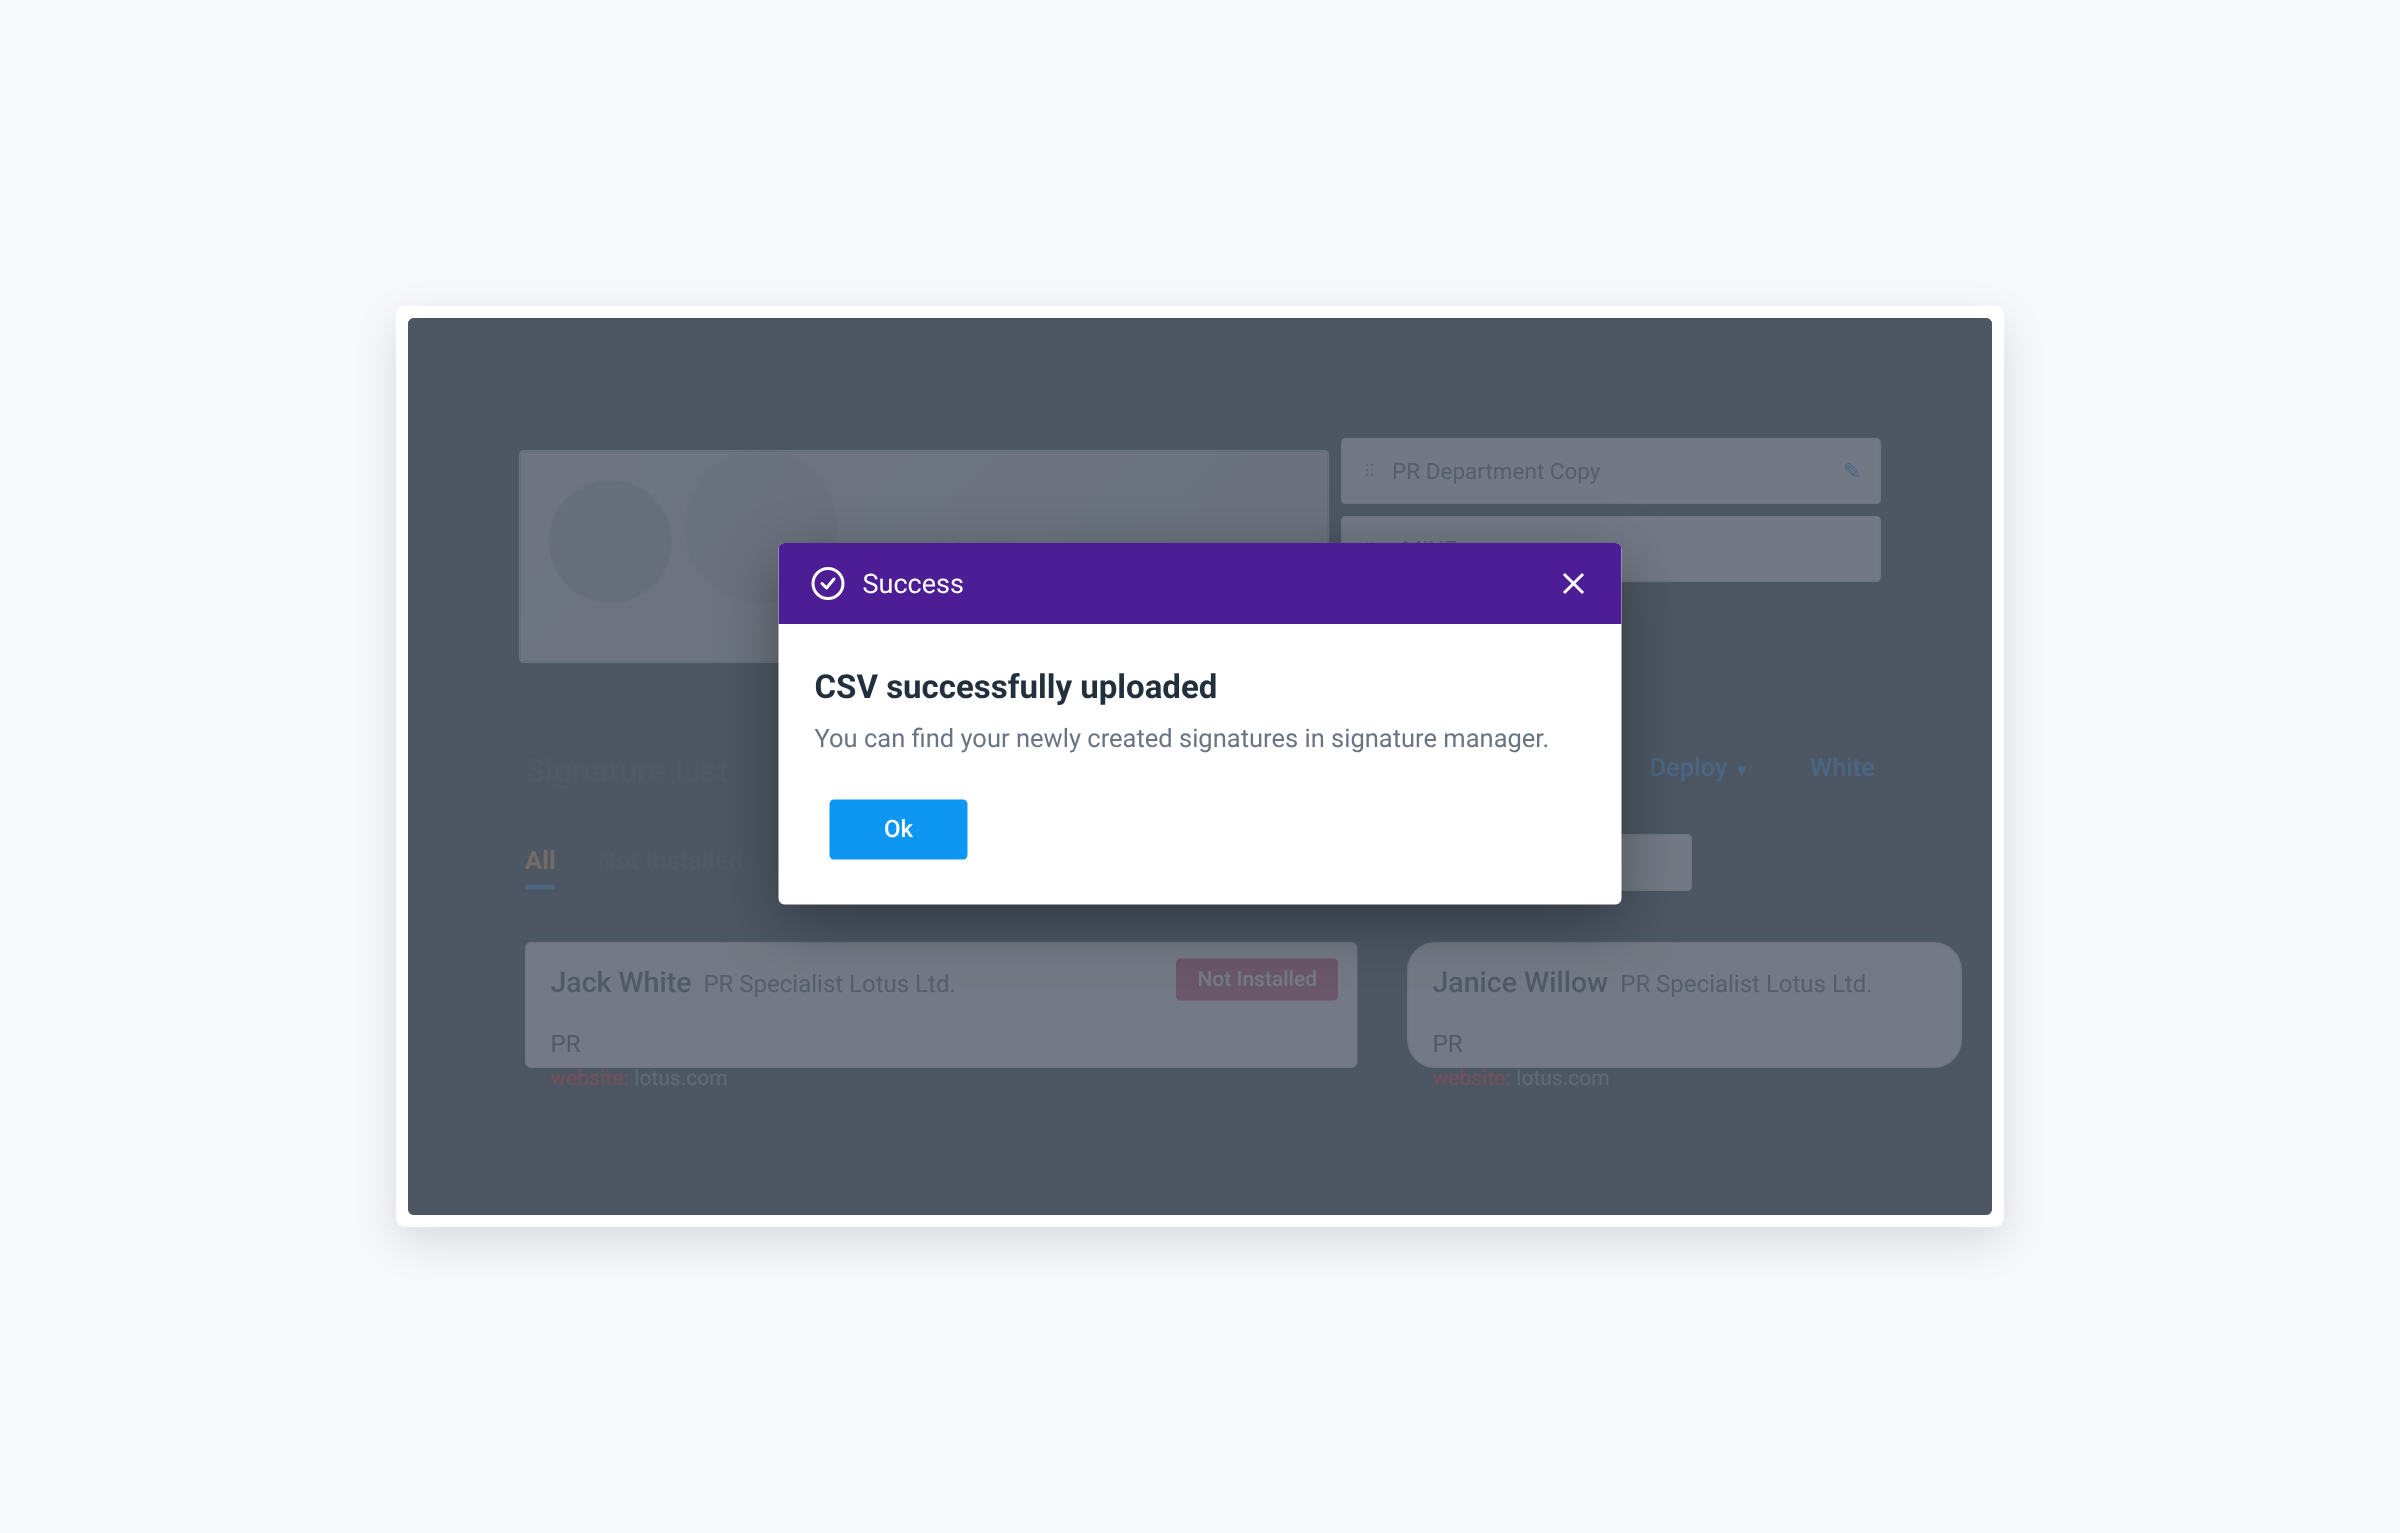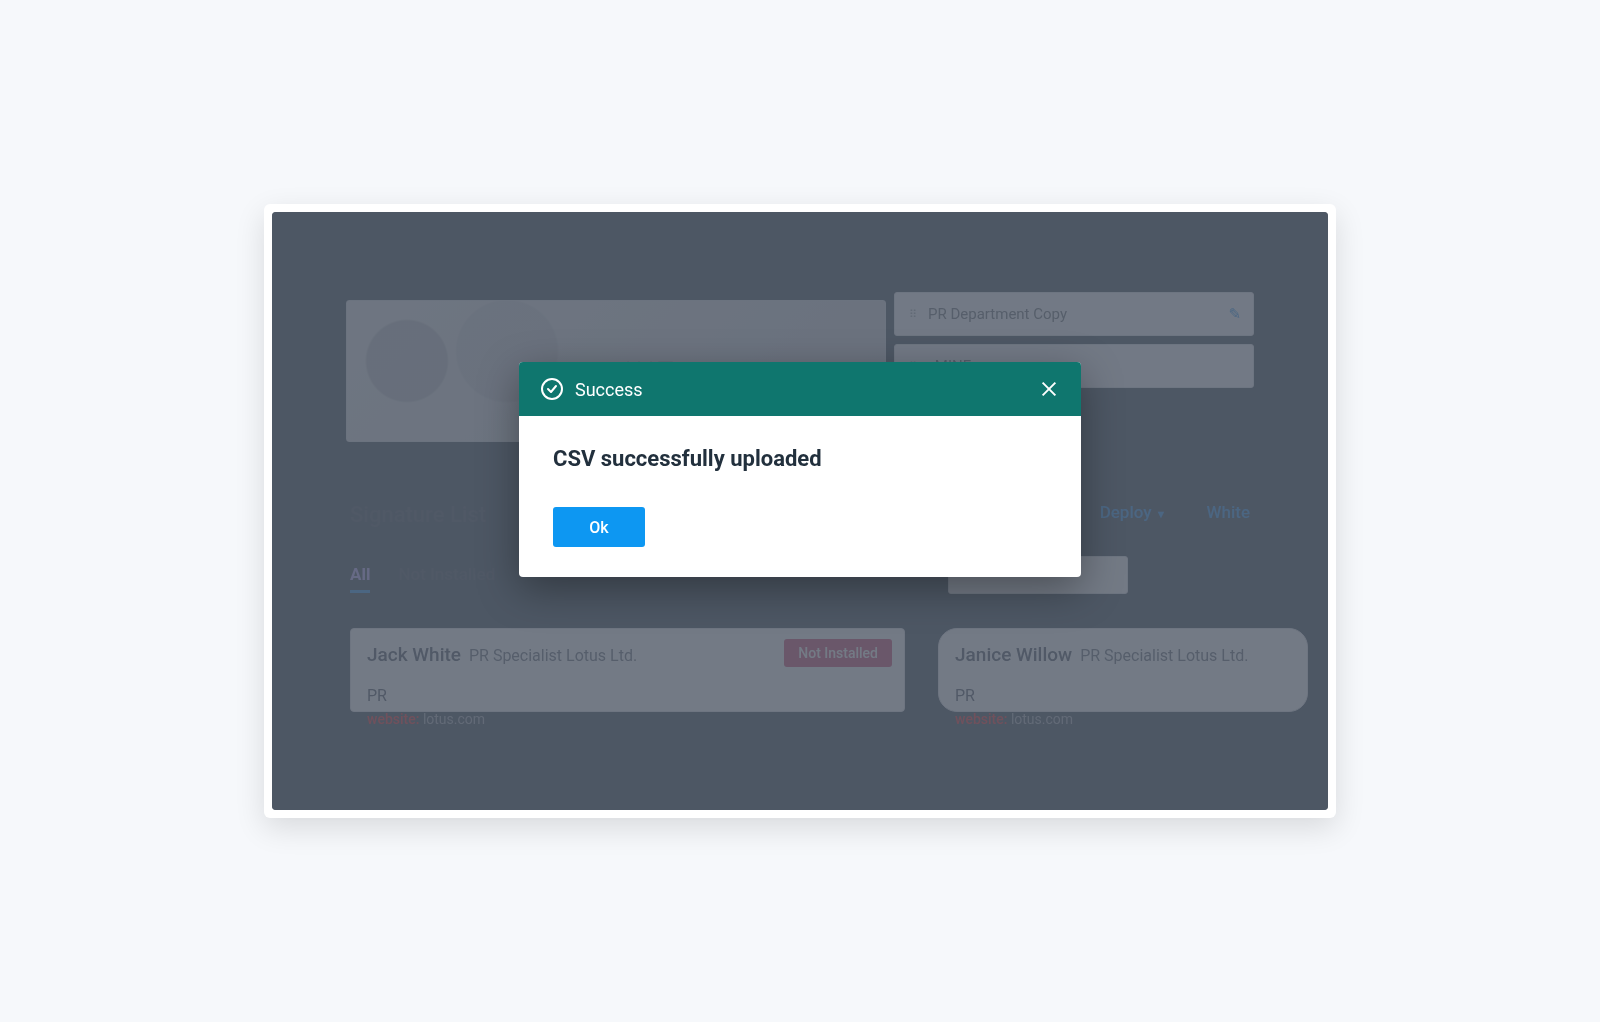--- a/index.html
+++ b/index.html
@@ -114,21 +114,21 @@
     .actions .caret{font-size:11px;margin-left:4px;}
     
     .tabs {
       position:absolute;
       top:352px;left:78px;
       display:flex;
       gap:28px;
       align-items:baseline;
       font-size:17px;
     }
-    .tab-all{color:#c4b5fd;border-bottom:3px solid #4aa3f2;padding-bottom:6px;font-weight:700;}
+    .tab-all{color:#fdba74;border-bottom:3px solid #4aa3f2;padding-bottom:6px;font-weight:700;}
     .tab-ni{color:#616872;font-weight:500;}
     
     .searchbox{
       position:absolute;
       top:344px;right:200px;
       width:180px;height:38px;
       background:#fff;border:1px solid #e5e7eb;
       border-radius:3px;
     }
     
@@ -159,21 +159,21 @@
       position:absolute;
       top:150px;left:50%;transform:translateX(-50%);
       width:562px;
       background:#fff;
       border-radius:4px;
       box-shadow:0 12px 40px rgba(0,0,0,0.35);
       overflow:hidden;
       z-index:10;
     }
     .modal-header{
-      background:#0f766e;
+      background:#4c1d95;
       height:54px;
       display:flex;align-items:center;
       padding:0 22px;
       color:#fff;
       font-size:18px;
     }
     .modal-header .check{
       width:22px;height:22px;
       border:2px solid #fff;border-radius:50%;
       display:flex;align-items:center;justify-content:center;
@@ -186,21 +186,21 @@
       width:20px;height:20px;
       cursor:pointer;
       position:relative;
     }
     .modal-header .close::before,
     .modal-header .close::after{
       content:"";position:absolute;left:9px;top:1px;width:2px;height:18px;background:#fff;
     }
     .modal-header .close::before{transform:rotate(45deg);}
     .modal-header .close::after{transform:rotate(-45deg);}
-    .modal-body{padding:30px 34px 26px;}
+    .modal-body{padding:30px 24px 26px;}
     .modal-body h2{
       font-size:22px;font-weight:700;color:#22303d;margin-bottom:10px;
     }
     .modal-body p{font-size:17px;color:#6b7482;line-height:1.5;}
     .modal-footer{
       padding:0 34px 30px;
       display:flex;justify-content:flex-start;
     }
     .btn-ok{
       background:#0d97f2;color:#fff;border:none;
@@ -269,20 +269,21 @@
         <span class="check">
           <svg width="12" height="12" viewBox="0 0 12 12">
               <path d="M2 6 L5 9 L10 3" stroke="#fff" stroke-width="2" fill="none" stroke-linecap="round" stroke-linejoin="round"></path>
             </svg>
         </span>
         <span>Success</span>
         <span class="close"></span>
       </div>
       <div class="modal-body">
         <h2>CSV successfully uploaded</h2>
+        <p>You can find your newly created signatures in signature manager.</p>
       </div>
       <div class="modal-footer">
         <button class="btn-ok">Ok</button>
       </div>
     </div>
 
   </div>
 </div>
 
 </body></html>

